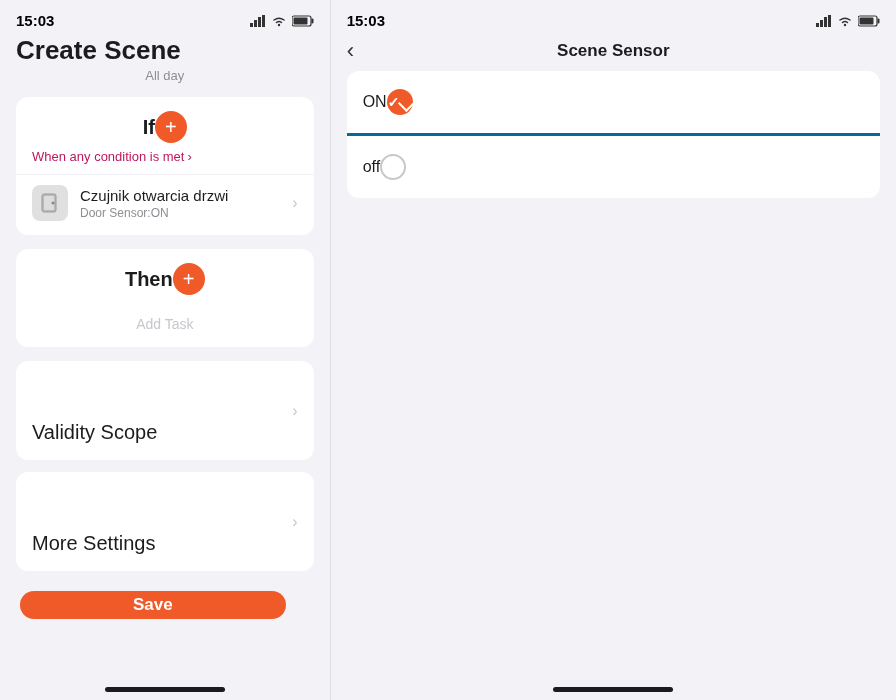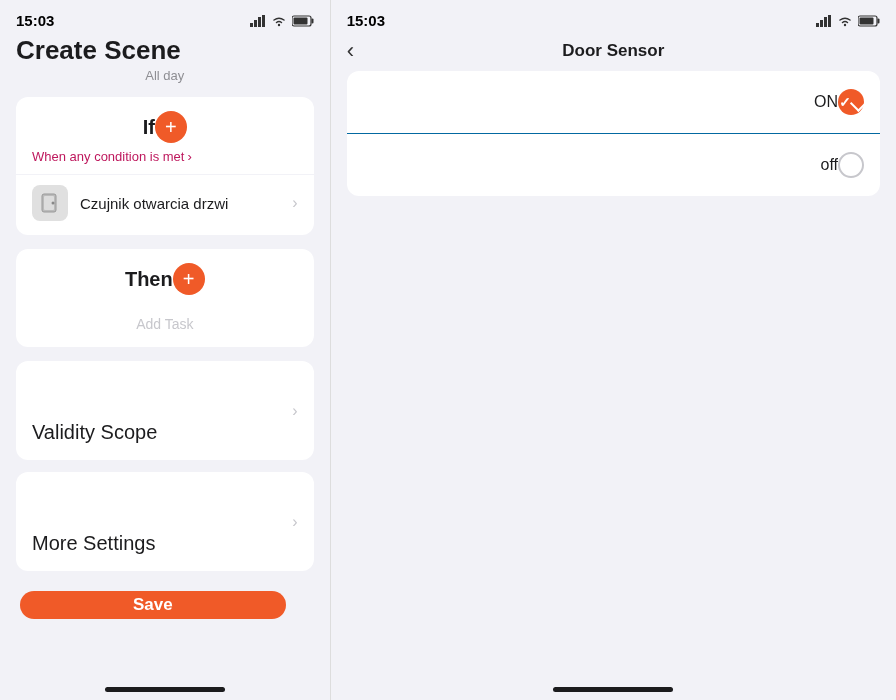--- a/index.html
+++ b/index.html
@@ -253,26 +253,26 @@
 
     .option-card {
       background: #fff;
       border-radius: 12px;
       overflow: hidden;
     }
 
     .option-row {
       display: flex;
       align-items: center;
-      justify-content: flex-end;
+      justify-content: flex-start;
       padding: 18px 16px;
     }
 
     .option-row + .option-row {
-      border-top: 1px solid #0369a1;
+      border-top: 3px solid #0369a1;
     }
 
     .option-label {
       font-size: 16px;
       color: #1c1c1e;
     }
 
     .radio-checked {
       width: 26px;
       height: 26px;
@@ -371,20 +371,21 @@
       <div class="device-row">
         <div class="device-icon">
           <svg width="22" height="22" viewBox="0 0 22 22">
             <rect x="3" y="2" width="14" height="18" rx="2" fill="#bbb" stroke="#999" stroke-width="1"></rect>
             <rect x="5" y="4" width="10" height="14" rx="1" fill="#ddd"></rect>
             <circle cx="14" cy="11" r="1.5" fill="#888"></circle>
           </svg>
         </div>
         <div class="device-info">
           <div class="device-name">Czujnik otwarcia drzwi</div>
+          <div class="device-status">Door Sensor:ON</div>
         </div>
         <span class="chevron">›</span>
       </div>
     </div>
 
     
     <div class="card">
       <div class="card-header">
         <span class="card-header-text">Then</span>
         <button class="add-btn">+</button>
@@ -432,21 +433,21 @@
       <svg width="22" height="12" viewBox="0 0 22 12">
         <rect x="0" y="1" width="19" height="10" rx="2" stroke="#333" stroke-width="1.2" fill="none"></rect>
         <rect x="19.5" y="3.5" width="2" height="5" rx="1" fill="#333"></rect>
         <rect x="1.5" y="2.5" width="14" height="7" rx="1" fill="#333"></rect>
       </svg>
     </div>
   </div>
 
   <div class="right-nav-bar">
     <button class="back-btn">‹</button>
-    <span class="nav-title">Door Sensor</span>
+    <span class="nav-title">Scene Sensor</span>
   </div>
 
   <div class="right-content">
     <div class="option-card">
       <div class="option-row">
         <span class="option-label">ON</span>
         <div class="radio-checked">
           <span class="checkmark">✓</span>
         </div>
       </div>

